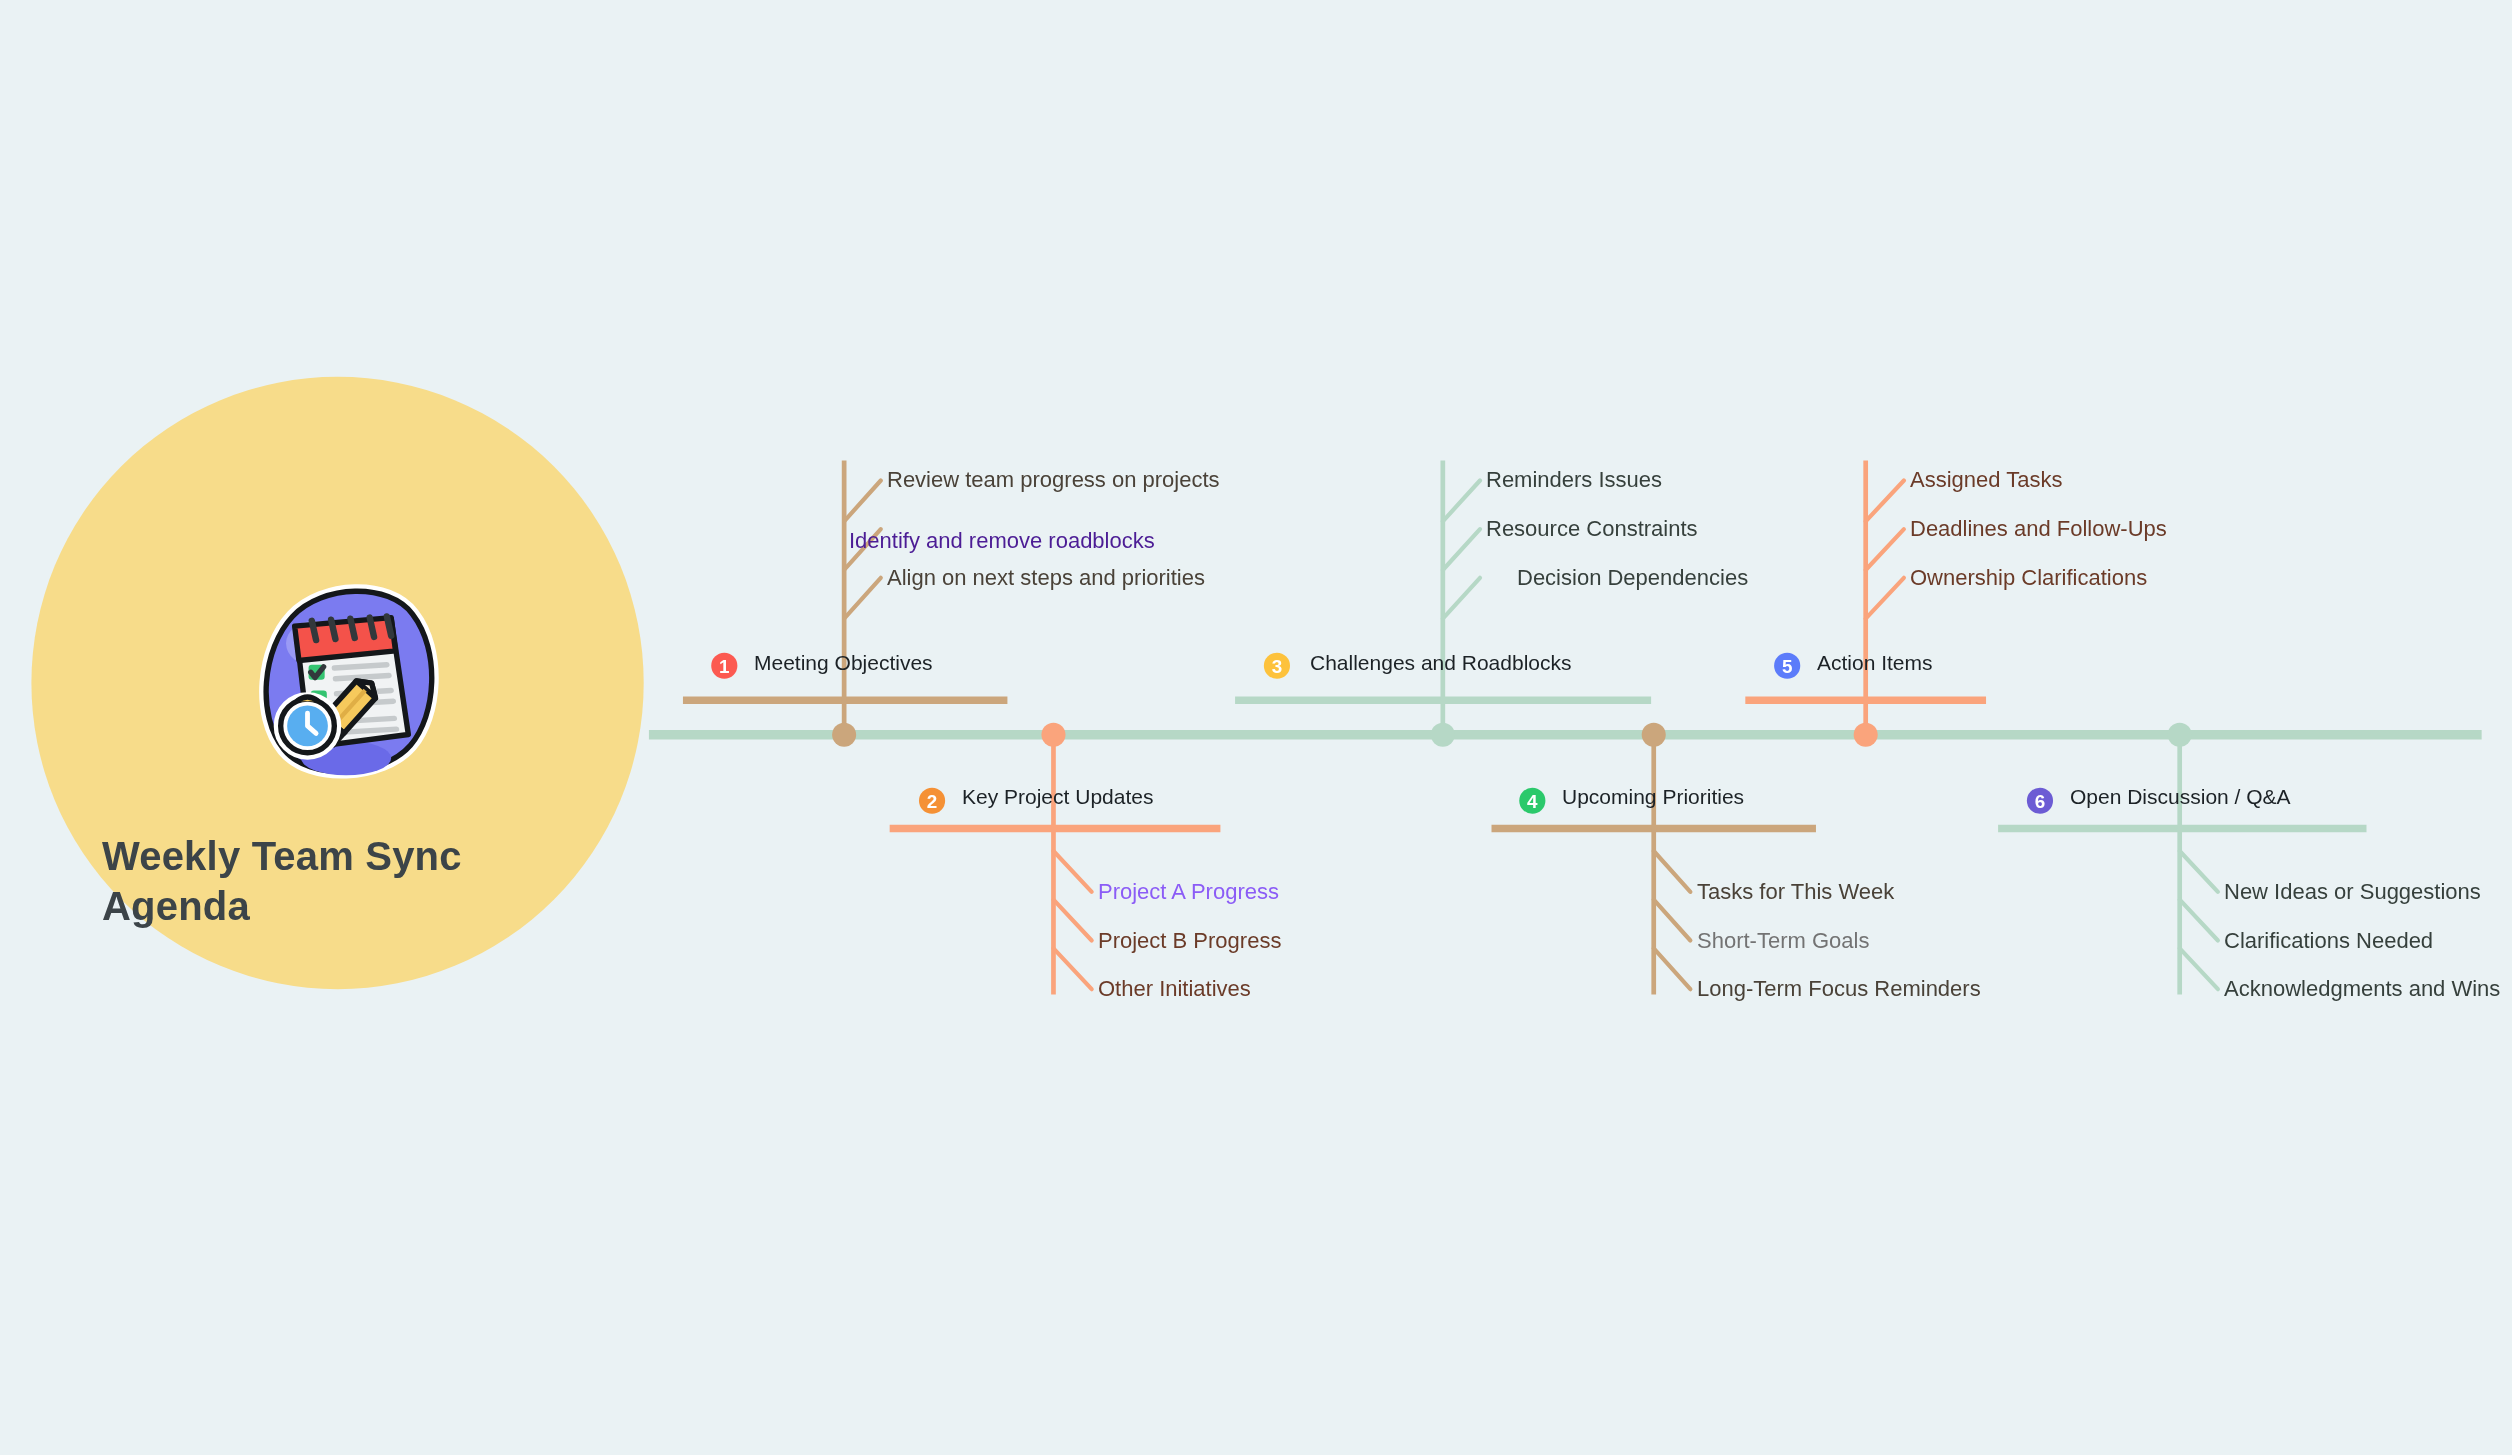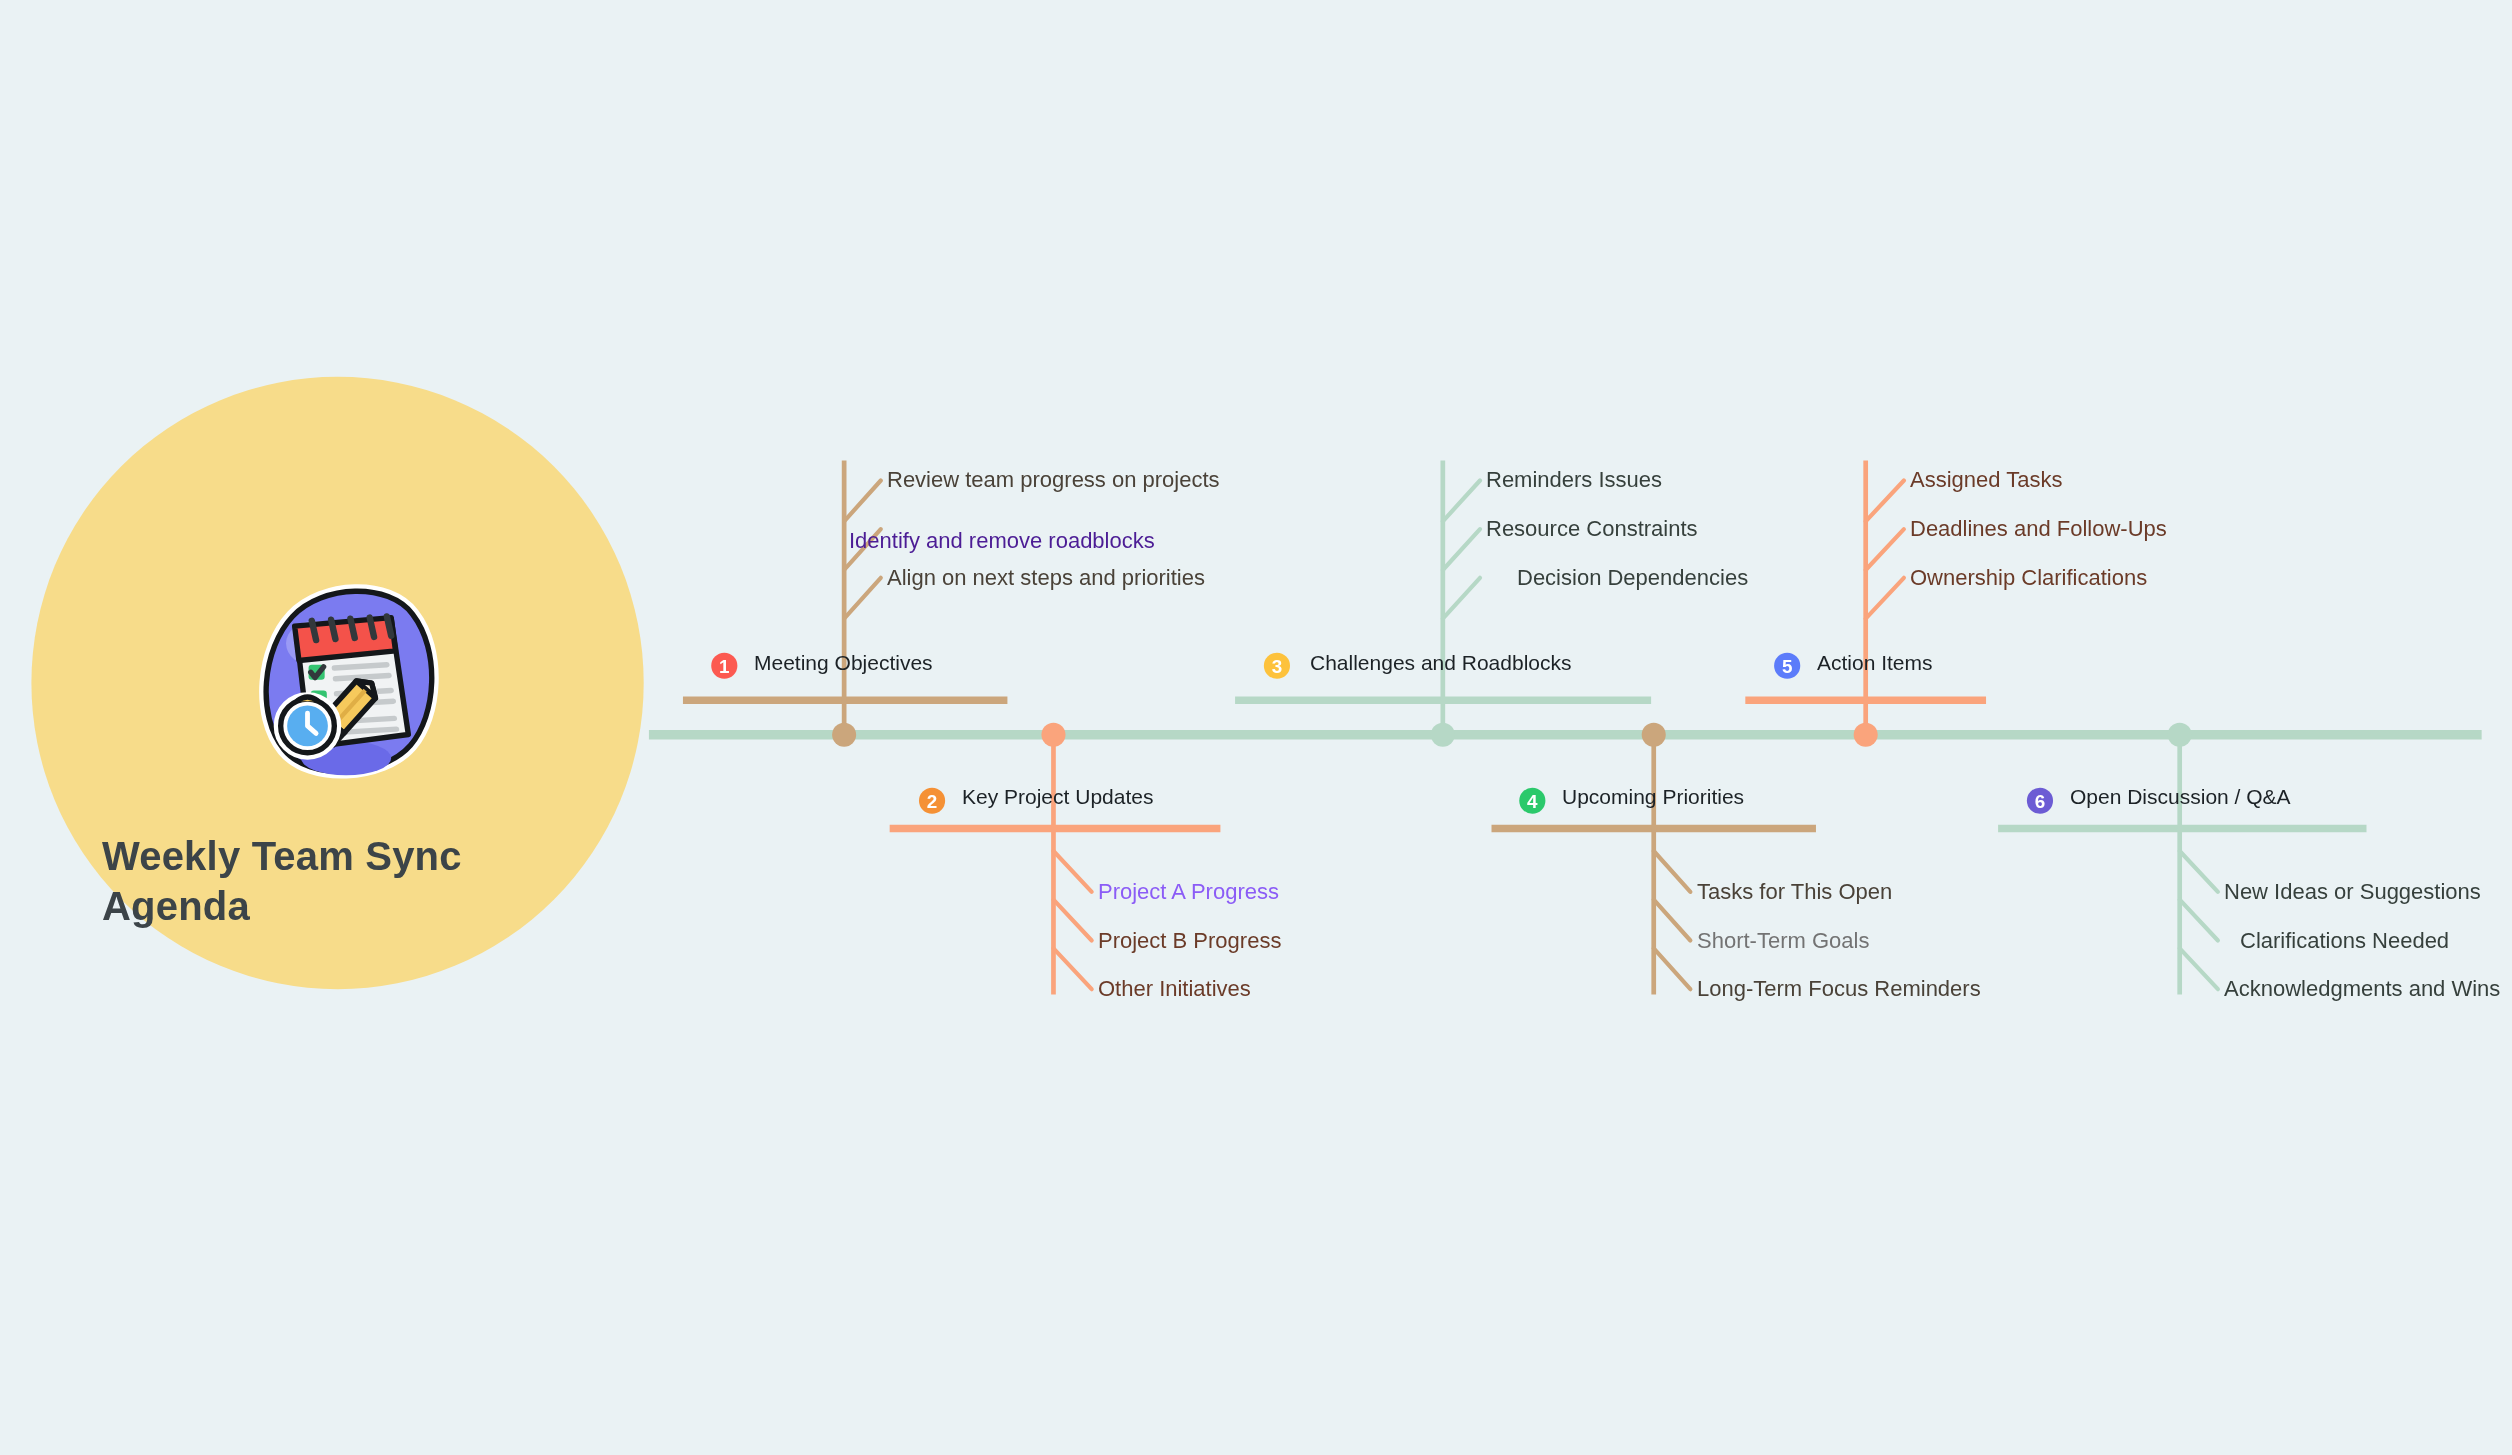--- a/index.html
+++ b/index.html
@@ -210,27 +210,27 @@
       <div class="sub-label" style="left: 887px; top: 567px; color: rgb(74, 66, 56);">Align on next steps and priorities</div>
       <div class="node-title" style="left: 962px; top: 786px;">Key Project Updates</div>
       <div class="sub-label" style="left: 1098px; top: 881px; color: #8b5cf6;">Project A Progress</div>
       <div class="sub-label" style="left: 1098px; top: 930px; color: rgb(107, 59, 40);">Project B Progress</div>
       <div class="sub-label" style="left: 1098px; top: 978px; color: rgb(107, 59, 40);">Other Initiatives</div>
       <div class="node-title" style="left: 1310px; top: 652px;">Challenges and Roadblocks</div>
       <div class="sub-label" style="left: 1486px; top: 469px; color: rgb(54, 64, 60);">Reminders Issues</div>
       <div class="sub-label" style="left: 1486px; top: 518px; color: rgb(54, 64, 60);">Resource Constraints</div>
       <div class="sub-label" style="left: 1486px; top: 567px; color: rgb(54, 64, 60); margin-left: 31px;">Decision Dependencies</div>
       <div class="node-title" style="left: 1562px; top: 786px;">Upcoming Priorities</div>
-      <div class="sub-label" style="left: 1697px; top: 881px; color: rgb(74, 66, 56);">Tasks for This Open</div>
+      <div class="sub-label" style="left: 1697px; top: 881px; color: rgb(74, 66, 56);">Tasks for This Week</div>
       <div class="sub-label" style="left: 1697px; top: 930px; color: #737373;">Short-Term Goals</div>
       <div class="sub-label" style="left: 1697px; top: 978px; color: rgb(74, 66, 56);">Long-Term Focus Reminders</div>
       <div class="node-title" style="left: 1817px; top: 652px;">Action Items</div>
       <div class="sub-label" style="left: 1910px; top: 469px; color: rgb(107, 59, 40);">Assigned Tasks</div>
       <div class="sub-label" style="left: 1910px; top: 518px; color: rgb(107, 59, 40);">Deadlines and Follow-Ups</div>
       <div class="sub-label" style="left: 1910px; top: 567px; color: rgb(107, 59, 40);">Ownership Clarifications</div>
       <div class="node-title" style="left: 2070px; top: 786px;">Open Discussion / Q&amp;A</div>
       <div class="sub-label" style="left: 2224px; top: 881px; color: rgb(54, 64, 60);">New Ideas or Suggestions</div>
-      <div class="sub-label" style="left: 2224px; top: 930px; color: rgb(54, 64, 60); margin-left: 16px;">Clarifications Needed</div>
+      <div class="sub-label" style="left: 2224px; top: 930px; color: rgb(54, 64, 60);">Clarifications Needed</div>
       <div class="sub-label" style="left: 2224px; top: 978px; color: rgb(54, 64, 60);">Acknowledgments and Wins</div>
     </div>
 
 </div>
 
 
 </body></html>

